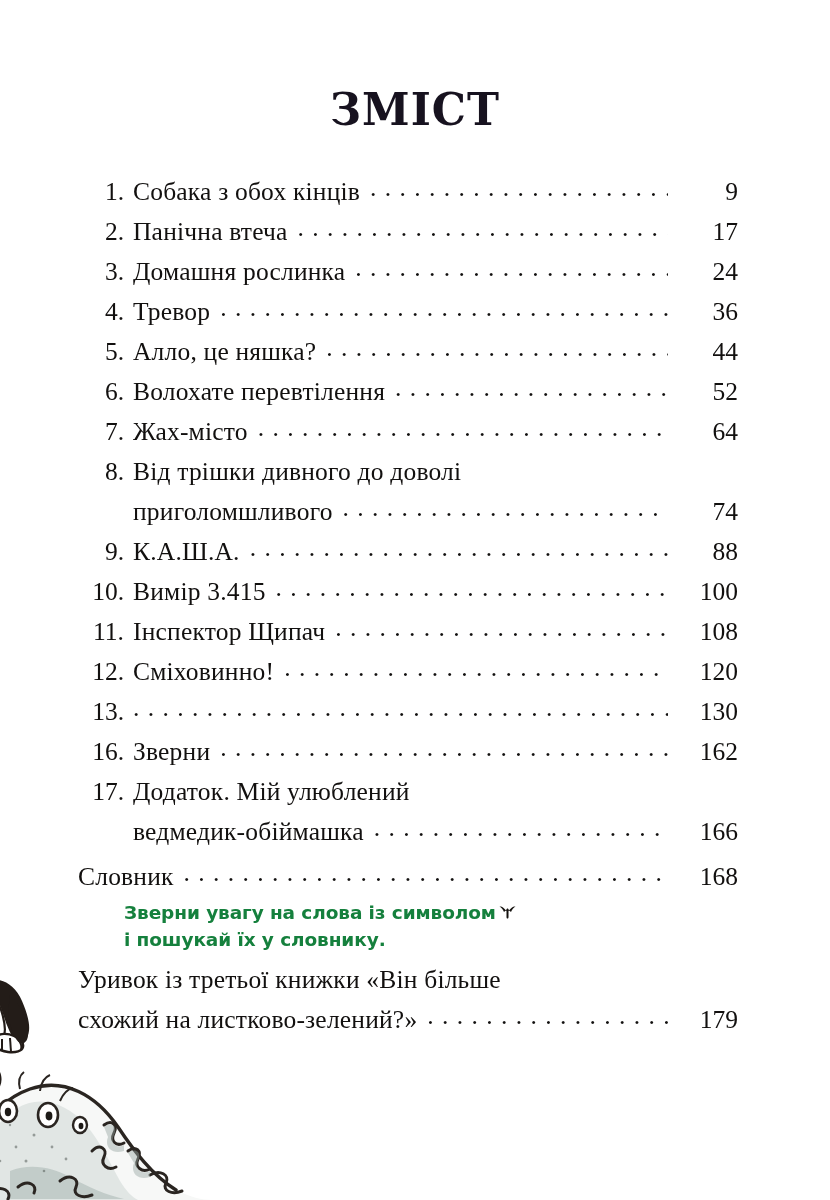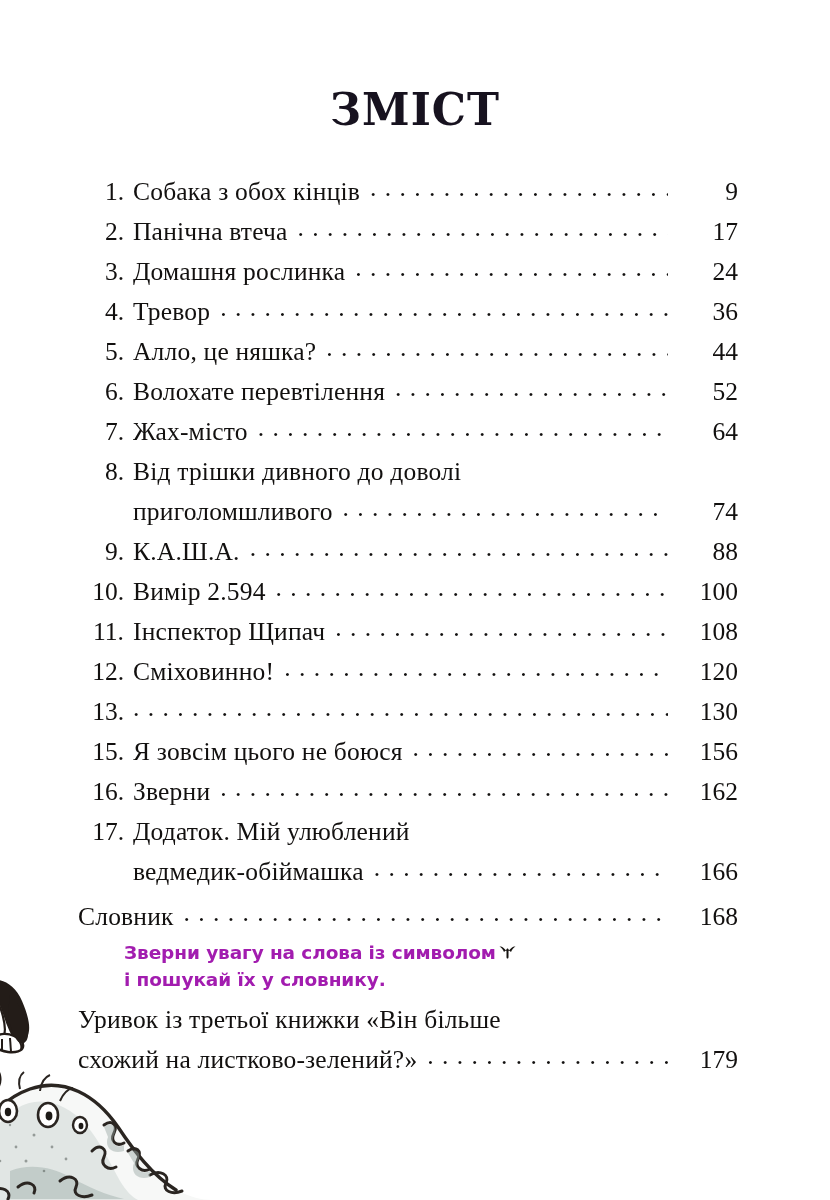--- a/index.html
+++ b/index.html
@@ -98,21 +98,21 @@
 
   
   .note {
     margin-top: 2px;
     margin-left: 46px;
     font-family: "DejaVu Sans", "Liberation Sans", sans-serif;
     font-weight: 700;
     font-size: 18.5px;
     line-height: 27px;
     letter-spacing: -0.1px;
-    color: #a21caf;
+    color: #15803d;
   }
   .note .bat {
     display: inline-block;
     width: 17px;
     height: 15px;
     vertical-align: -1px;
     margin-left: 3px;
   }
 
   
@@ -201,21 +201,21 @@
 
   <div class="row">
     <span class="num">9.</span>
     <span class="label">К.А.Ш.А.</span>
     <span class="leader"></span>
     <span class="page">88</span>
   </div>
 
   <div class="row">
     <span class="num">10.</span>
-    <span class="label">Вимір 2.594</span>
+    <span class="label">Вимір 3.415</span>
     <span class="leader"></span>
     <span class="page">100</span>
   </div>
 
   <div class="row">
     <span class="num">11.</span>
     <span class="label">Інспектор Щипач</span>
     <span class="leader"></span>
     <span class="page">108</span>
   </div>
@@ -227,26 +227,20 @@
     <span class="page">120</span>
   </div>
 
   <div class="row">
     <span class="num">13.</span>
     <span class="leader"></span>
     <span class="page">130</span>
   </div>
 
 
-  <div class="row">
-    <span class="num">15.</span>
-    <span class="label">Я зовсім цього не боюся</span>
-    <span class="leader"></span>
-    <span class="page">156</span>
-  </div>
 
   <div class="row">
     <span class="num">16.</span>
     <span class="label">Зверни</span>
     <span class="leader"></span>
     <span class="page">162</span>
   </div>
 
   <div class="row">
     <span class="num">17.</span>

